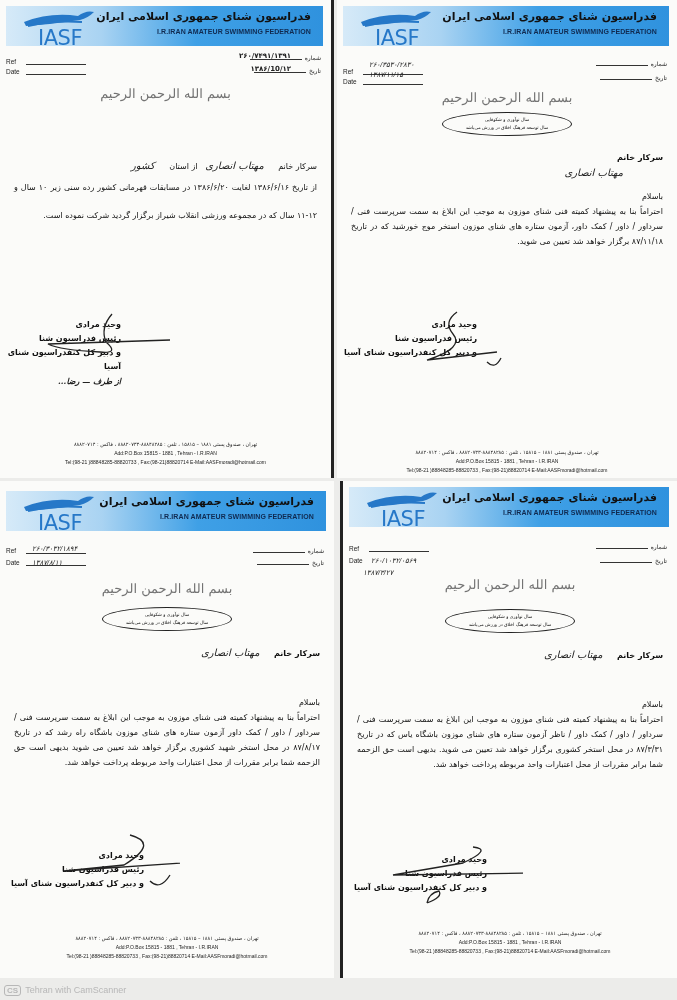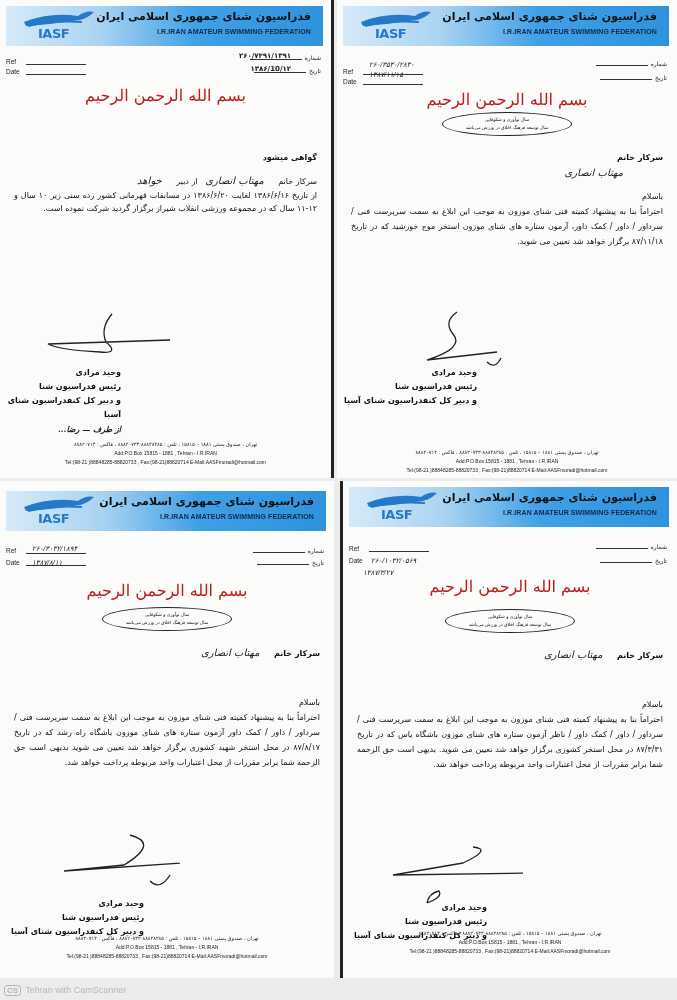--- a/index.html
+++ b/index.html
@@ -19,21 +19,21 @@
   .banner {
     position: absolute; left: 6px; right: 8px; top: 6px; height: 40px;
     background: linear-gradient(90deg, #d6eaf8 0%, #a9d3f2 30%, #3fa0e6 60%, #2f92de 100%);
   }
   .logo {
     position: absolute; left: 14px; top: 2px; width: 80px; height: 36px;
   }
   .logo svg { width: 80px; height: 20px; display: block; }
   .logo-text {
     position: absolute; left: 18px; top: 18px;
-    font-family: "DejaVu Sans", sans-serif; font-weight: bold; font-size: 13px;
+    font-family: "DejaVu Sans", sans-serif; font-weight: normal; font-size: 21px;
     color: #2678c8; letter-spacing: -0.5px;
   }
   .fed-fa {
     position: absolute; right: 12px; top: 4px;
     font-size: 11px; font-weight: bold; color: #111; direction: rtl;
   }
   .fed-en {
     position: absolute; right: 12px; top: 22px;
     font-family: "Liberation Sans", sans-serif; font-size: 7px; font-weight: bold; color: #102a50;
     letter-spacing: 0.1px;
@@ -43,38 +43,38 @@
   .refdate .lbl { display: inline-block; width: 20px; }
   .refdate .line { display: inline-block; width: 60px; border-bottom: 1px solid #333; height: 6px; vertical-align: bottom; }
   .refdate .val { position: absolute; left: 26px; top: -7px; font-size: 7px; font-style: italic; white-space: nowrap; }
 
   .shomare { position: absolute; right: 10px; font-size: 6px; color: #222; direction: rtl; white-space: nowrap; }
   .shomare .line { display: inline-block; width: 52px; border-bottom: 1px solid #333; height: 5px; margin-right: 3px; }
   .shomare .val { position: absolute; right: 30px; top: -2px; font-size: 7px; font-weight: bold; }
 
   .bismillah {
     position: absolute; left: 50%; transform: translateX(-50%);
-    font-family: "DejaVu Serif", serif; font-size: 16px; color: #b91c1c; white-space: nowrap; direction: rtl;
+    font-family: "DejaVu Serif", serif; font-size: 13px; color: #737373; white-space: nowrap; direction: rtl;
   }
   .motto {
     position: absolute; left: 50%; transform: translateX(-50%);
     width: 130px; height: 24px; border: 1.5px solid #222; border-radius: 50%;
     text-align: center; font-size: 4.5px; line-height: 8px; padding-top: 3px; direction: rtl;
   }
 
   .body-text {
     position: absolute; left: 14px; right: 14px; direction: rtl; text-align: justify;
     font-size: 8px; line-height: 15px; color: #111;
   }
   .body-text p { margin: 0; }
   .bold { font-weight: bold; }
   .hand { font-family: "DejaVu Serif", serif; font-style: italic; font-size: 10px; color: #222; margin-right: 12px; }
 
   .signature {
-    position: absolute; direction: rtl; font-weight: bold; font-size: 8px; line-height: 14px; text-align: right; margin-top: 48px;
+    position: absolute; direction: rtl; font-weight: bold; font-size: 8px; line-height: 14px; text-align: right;
   }
   .sig-scrawl { position: absolute; pointer-events: none; }
 
   .footer {
     position: absolute; left: 0; right: 0; text-align: center; font-size: 5px; line-height: 9px; color: #222;
   }
   .footer .fa { direction: rtl; }
   .footer .en { font-family: "Liberation Sans", sans-serif; }
 
   .watermark {
@@ -104,28 +104,27 @@
     <span>شماره</span><span class="line"></span>
     <span class="val">۲۶۰/۷۴۹۱/۱۳۹۱</span>
   </div>
   <div class="shomare" style="top:67px">
     <span>تاریخ</span><span class="line"></span>
     <span class="val">۱۳۸۶/10/۱۲</span>
   </div>
   <div class="bismillah" style="top:86px">بسم الله الرحمن الرحیم</div>
 
   <div class="body-text" style="top:150px">
-    <p class="bold">گواهی میشود</p>
     <p style="margin-top:8px">
       <span>سرکار خانم</span>
       <span class="hand">مهتاب انصاری</span>
-      &nbsp;&nbsp;<span>از دبیر</span>
-      <span class="hand">خواهد</span>
+      &nbsp;&nbsp;<span>از استان</span>
+      <span class="hand">کشور</span>
     </p>
-    <p style="line-height:13px">از تاریخ ۱۳۸۶/۶/۱۶ لغایت ۱۳۸۶/۶/۲۰ در مسابقات قهرمانی کشور رده سنی زیر ۱۰ سال و ۱۲-۱۱ سال که در مجموعه ورزشی انقلاب شیراز برگزار گردید شرکت نموده است.</p>
+    <p style="line-height:28px">از تاریخ ۱۳۸۶/۶/۱۶ لغایت ۱۳۸۶/۶/۲۰ در مسابقات قهرمانی کشور رده سنی زیر ۱۰ سال و ۱۲-۱۱ سال که در مجموعه ورزشی انقلاب شیراز برگزار گردید شرکت نموده است.</p>
   </div>
 
   <div class="signature" style="top:318px; right:210px">
     <div>وحید مرادی</div>
     <div>رئیس فدراسیون شنا</div>
     <div>و دبیر کل کنفدراسیون شنای آسیا</div>
     <div class="hand" style="margin-right:0;font-size:8px">از طرف — رضا...</div>
   </div>
   <svg class="sig-scrawl" style="left:40px; top:308px" width="140" height="50">
       <path d="M72 6 Q60 20 66 34 Q80 46 60 44 Q20 42 8 36 L130 32" stroke="#222" stroke-width="1.3" fill="none"></path>

